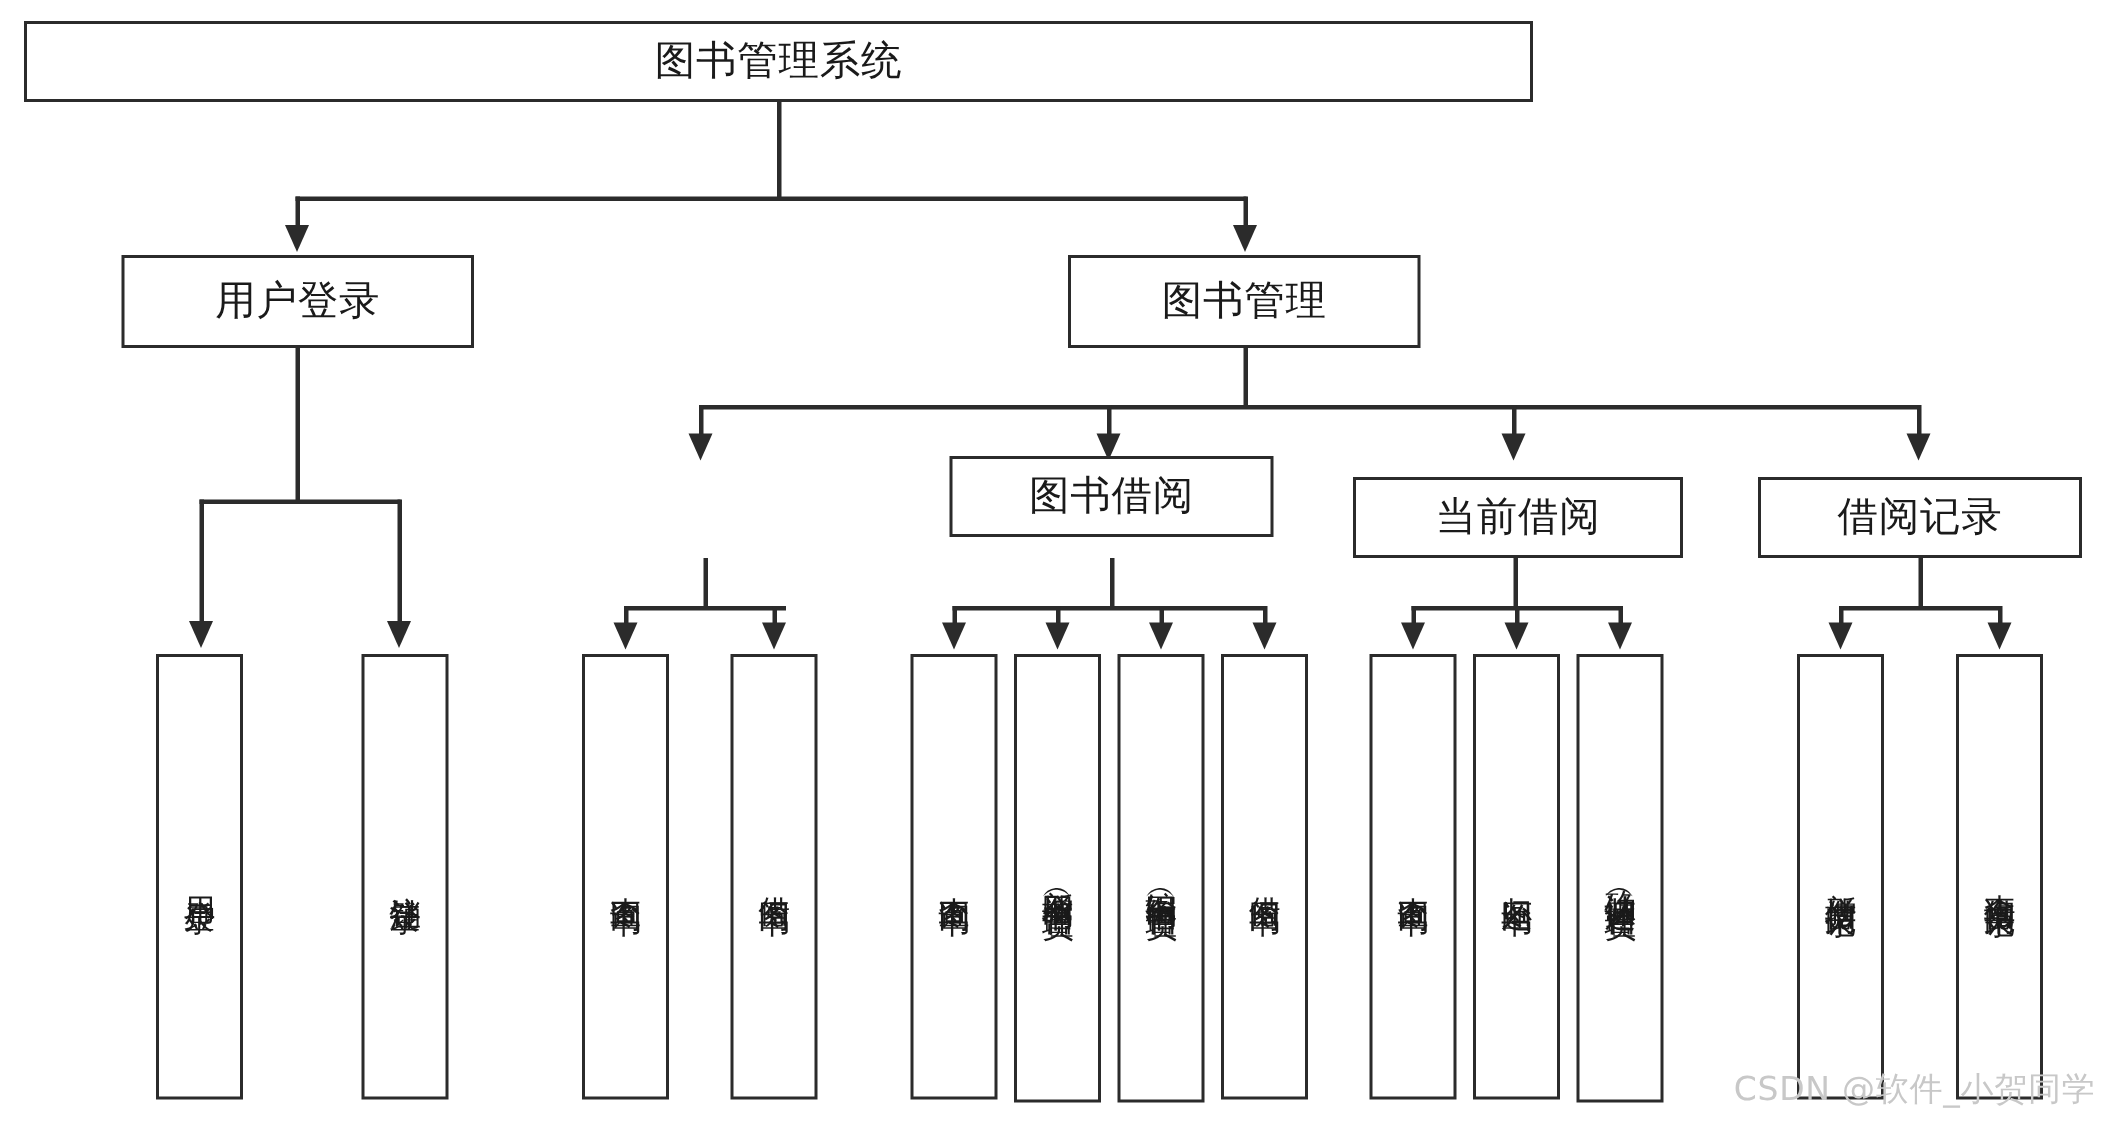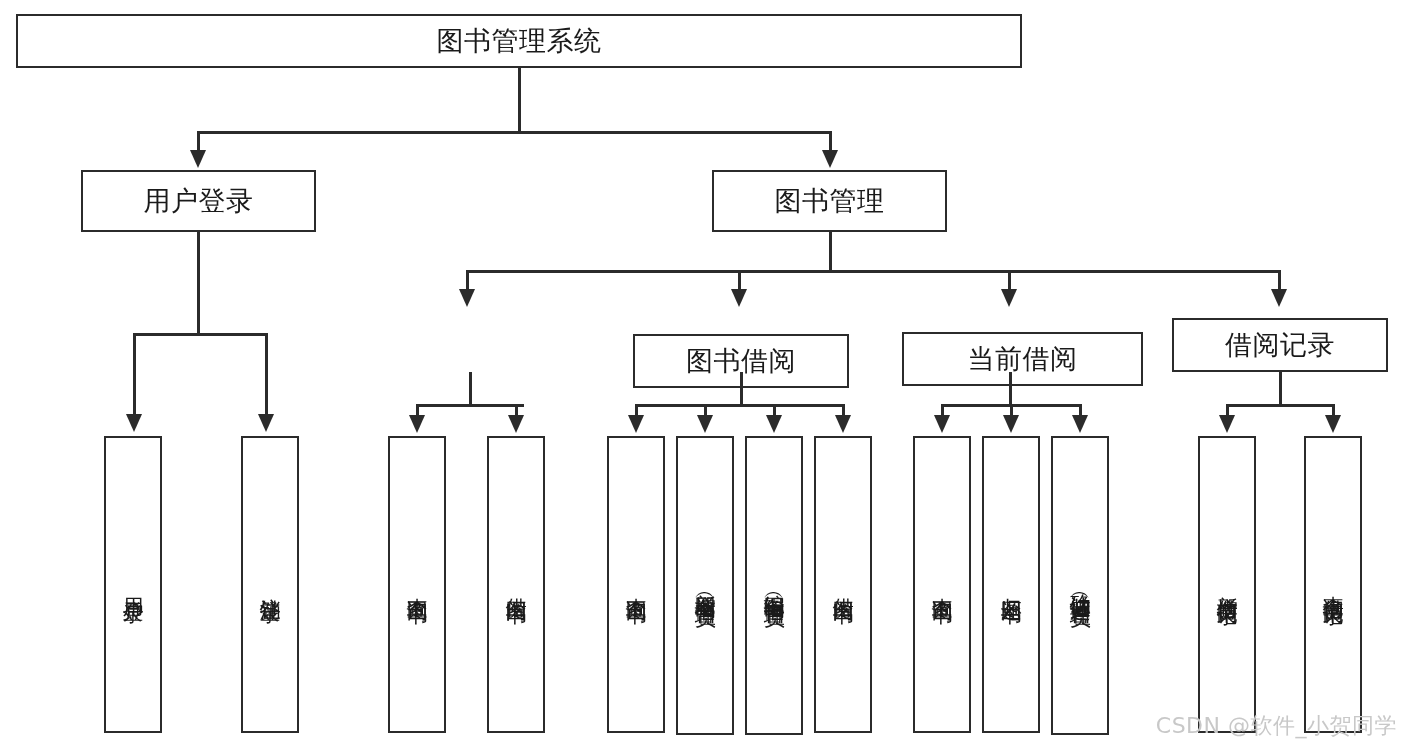--- a/index.html
+++ b/index.html
@@ -114,24 +114,24 @@
   <div class="edge h" style="left:466px; top:270px; width:814px; height:2.5px;"></div>
   <div class="edge v" style="left:466px; top:270px; height:22px;"></div>
   <div class="arrow" style="left:459px; top:289px;"></div>
   <div class="edge v" style="left:738px; top:270px; height:22px;"></div>
   <div class="arrow" style="left:731px; top:289px;"></div>
   <div class="edge v" style="left:1008px; top:270px; height:22px;"></div>
   <div class="arrow" style="left:1001px; top:289px;"></div>
   <div class="edge v" style="left:1278px; top:270px; height:22px;"></div>
   <div class="arrow" style="left:1271px; top:289px;"></div>
 
-  <div class="node horiz" style="left:633px; top:334px; width:216px; height:54px;">
+  <div class="node horiz" style="left:633px; top:304px; width:216px; height:54px;">
     <span>图书借阅</span>
   </div>
-  <div class="node horiz" style="left:902px; top:332px; width:241px; height:54px;">
+  <div class="node horiz" style="left:902px; top:318px; width:220px; height:54px;">
     <span>当前借阅</span>
   </div>
   <div class="node horiz" style="left:1172px; top:318px; width:216px; height:54px;">
     <span>借阅记录</span>
   </div>
 
   <div class="edge v" style="left:469px; top:372px; height:33px;"></div>
   <div class="edge h" style="left:416px; top:404px; width:108px; height:2.5px;"></div>
   <div class="edge v" style="left:416px; top:404px; height:14px;"></div>
   <div class="arrow" style="left:409px; top:415px;"></div>

